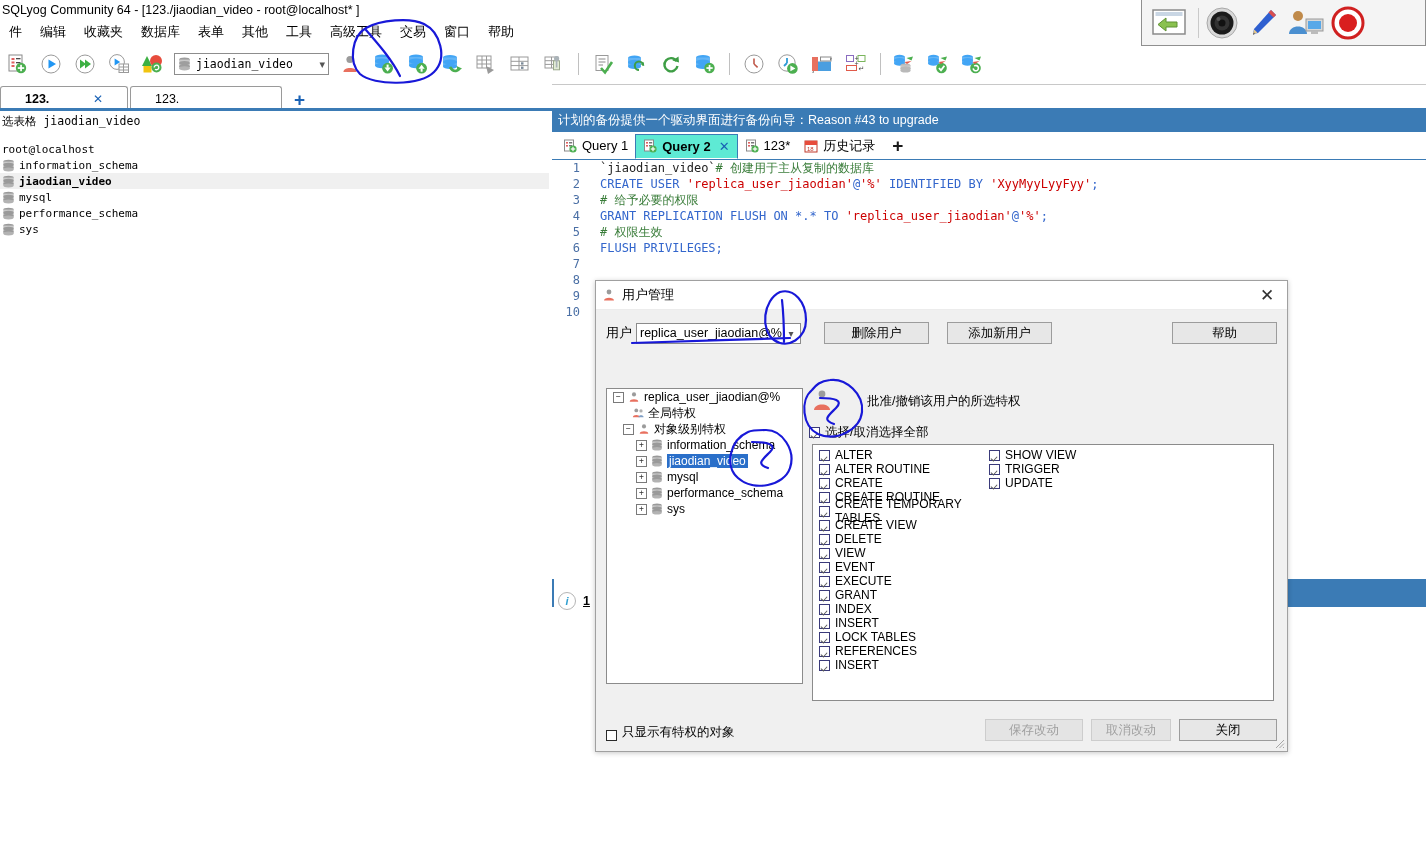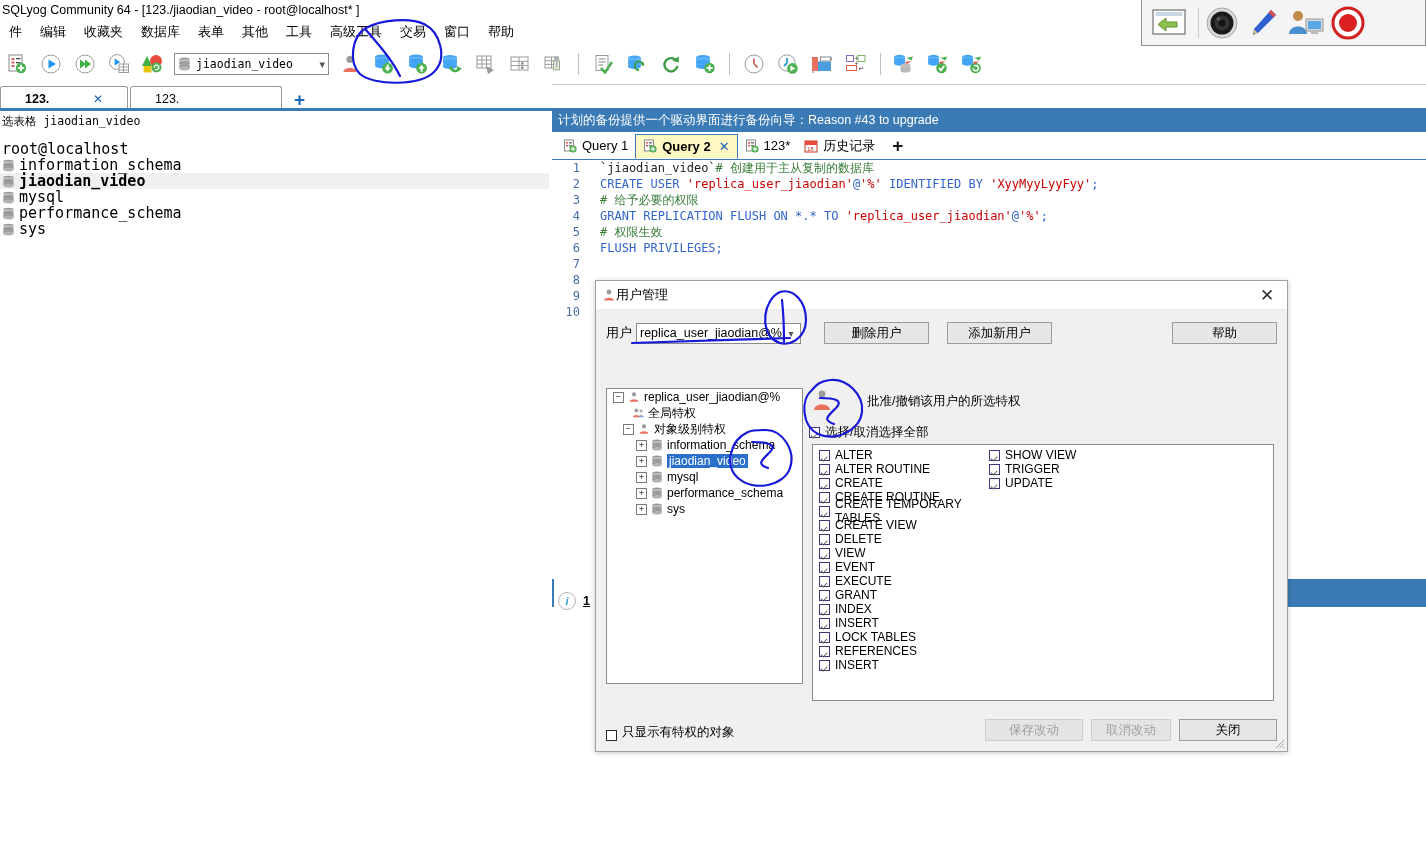--- a/index.html
+++ b/index.html
@@ -40,28 +40,28 @@
   .conn-underline{position:absolute;left:0;top:108px;width:552px;height:3px;background:#3b7bb5;}
   
   .leftpane{position:absolute;left:0;top:111px;width:549px;height:746px;background:#fff;}
   .lp-head{height:21px;font-family:"DejaVu Sans Mono","Liberation Mono",monospace;font-size:11.5px;
     line-height:21px;padding-left:2px;white-space:nowrap;overflow:hidden;}
   .lp-search{height:20px;margin:0 3px 0 0;border:1px solid #9a9a9a;background:#fff;
     font-family:"DejaVu Sans Mono","Liberation Mono",monospace;font-size:11.5px;color:#9b9b9b;
     line-height:20px;padding-left:2px;white-space:nowrap;overflow:hidden;box-sizing:border-box;}
   .lp-tree{margin-top:9px;}
   .tnode{height:16px;display:flex;align-items:center;font-family:"DejaVu Sans Mono","Liberation Mono",monospace;
-    font-size:15px;padding-left:2px;white-space:nowrap;}
+    font-size:11px;padding-left:2px;white-space:nowrap;}
   .tnode.sel{background:#f0f0f0;font-weight:bold;}
   
   .rightpane{position:absolute;left:552px;top:108px;width:874px;height:749px;background:#fff;}
   .promo{height:24px;background:#3b7bb5;color:#fff;font-size:12.5px;line-height:24px;padding-left:6px;white-space:nowrap;overflow:hidden;}
   .qtabs{height:27px;background:#fff;display:flex;align-items:center;padding-left:4px;border-bottom:1px solid #3b7bb5;}
   .qtab{height:25px;display:flex;align-items:center;padding:0 7px;font-size:13px;box-sizing:border-box;}
-  .qtab.active{border:1px solid #3b7bb5;border-bottom:1px solid #fff;font-weight:bold;margin-bottom:-1px;background:#fef9c3;}
+  .qtab.active{border:1px solid #3b7bb5;border-bottom:1px solid #fff;font-weight:bold;margin-bottom:-1px;background:#5eead4;}
   .qtab .x{margin-left:8px;color:#1a62b5;font-weight:bold;}
   .qtab-plus{color:#1a1a1a;font-size:19px;font-weight:bold;padding:0 10px;}
   
   .editor{position:relative;background:#fff;height:430px;overflow:hidden;}
   .ed-row{height:16px;display:flex;font-family:"DejaVu Sans Mono","Liberation Mono",monospace;font-size:12px;line-height:16px;}
   .ed-gut{width:28px;text-align:right;padding-right:6px;color:#4a6fa5;flex:none;}
   .ed-txt{padding-left:14px;white-space:pre;}
   .kw{color:#3366cc;}
   .str{color:#cc0000;}
   .cmt{color:#3a7d3a;}
@@ -70,21 +70,21 @@
   .infoicon{width:16px;height:16px;border-radius:50%;border:1px solid #b5b5b5;color:#2f9fd0;
     font-size:11px;font-weight:bold;font-style:italic;display:flex;align-items:center;justify-content:center;margin-left:6px;}
   .statustxt{margin-left:7px;font-size:12.5px;font-weight:bold;text-decoration:underline;}
   .blue-strip{position:absolute;left:0;top:471px;width:874px;height:28px;background:#3b7bb5;}
   .white-box{position:absolute;left:2px;top:471px;width:92px;height:28px;background:#fff;}
   .grey-col{position:absolute;left:94px;top:471px;width:30px;height:28px;background:#f0f0f0;}
   
   .dlg{position:absolute;left:595px;top:280px;width:691px;height:470px;background:#f0f0f0;
     border:1px solid #a0a0a0;box-shadow:0 1px 5px rgba(0,0,0,.22);}
   .dlg-title{height:28px;background:#fff;display:flex;align-items:center;padding:0 6px;border-bottom:1px solid #ececec;}
-  .dlg-title .t{font-size:13px;}
+  .dlg-title .t{font-size:13px;margin-left:6px;}
   .dlg-close{margin-left:auto;width:28px;height:24px;display:flex;align-items:center;justify-content:center;
     font-size:17px;color:#333;}
   .dlg-body{position:relative;height:441px;}
   .row-user{position:absolute;left:10px;top:12px;right:10px;height:22px;display:flex;align-items:center;}
   .lbl{font-size:13px;}
   .combo{width:165px;height:21px;border:1px solid #8b8b8b;background:#fff;display:flex;align-items:center;
     margin-left:4px;box-sizing:border-box;}
   .combo .v{flex:1;font-size:12.5px;padding-left:3px;white-space:nowrap;overflow:hidden;}
   .combo .arw{width:18px;height:19px;display:flex;align-items:center;justify-content:center;font-size:10px;color:#555;}
   .btn{height:22px;border:1px solid #9c9c9c;background:#e7e7e7;font-size:12.5px;display:flex;

